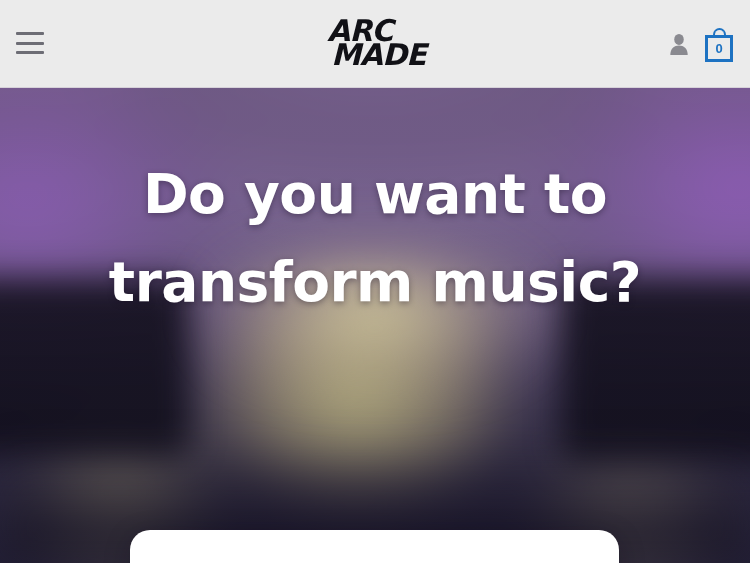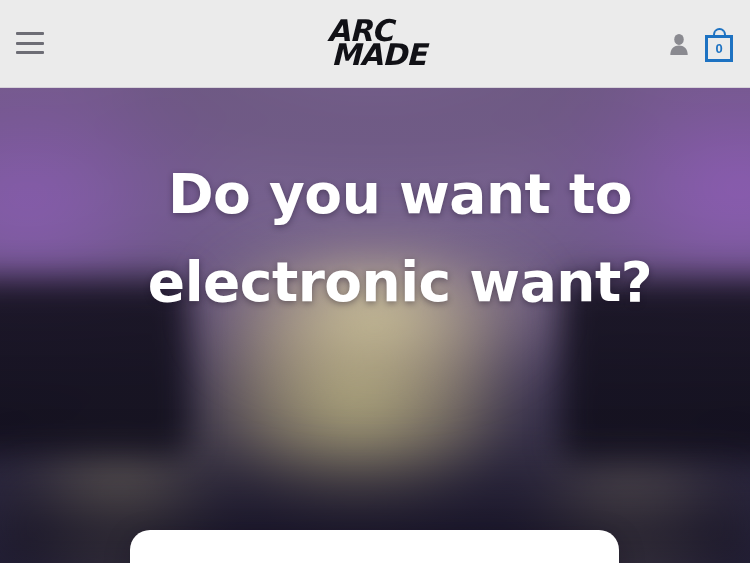--- a/index.html
+++ b/index.html
@@ -141,21 +141,21 @@
   }
 
   .bg-shade{
     position:absolute; inset:0;
     background:linear-gradient(180deg, rgba(60,48,74,0.14) 0%, rgba(40,34,56,0.05) 40%, rgba(20,17,32,0.22) 100%);
   }
 
   
   .hero-content{
     position:absolute; inset:0;
-    display:flex; flex-direction:column; align-items:flex-end;
+    display:flex; flex-direction:column; align-items:center;
     z-index:10;
   }
 
   .hero-heading{
     margin-top:62px;
     width:700px;
     text-align:center;
     color:#ffffff;
     font-family:"DejaVu Sans", sans-serif;
     font-weight:bold;
@@ -226,21 +226,21 @@
     <div class="bg-monitor left"></div>
     <div class="bg-monitor right"></div>
     <div class="bg-center-glow"></div>
     <div class="bg-desk"></div>
     <div class="bg-shade"></div>
 
     <div class="hero-content">
 
       <h1 class="hero-heading">
         <span class="hl">Do you want to</span>
-        <span class="hl">electronic want?</span>
+        <span class="hl">transform music?</span>
       </h1>
 
       <div class="promo-card">
         <div class="promo-text">Join My Music Production Academy Today By Clicking H</div>
       </div>
 
     </div>
   </section>
 
 </div>

